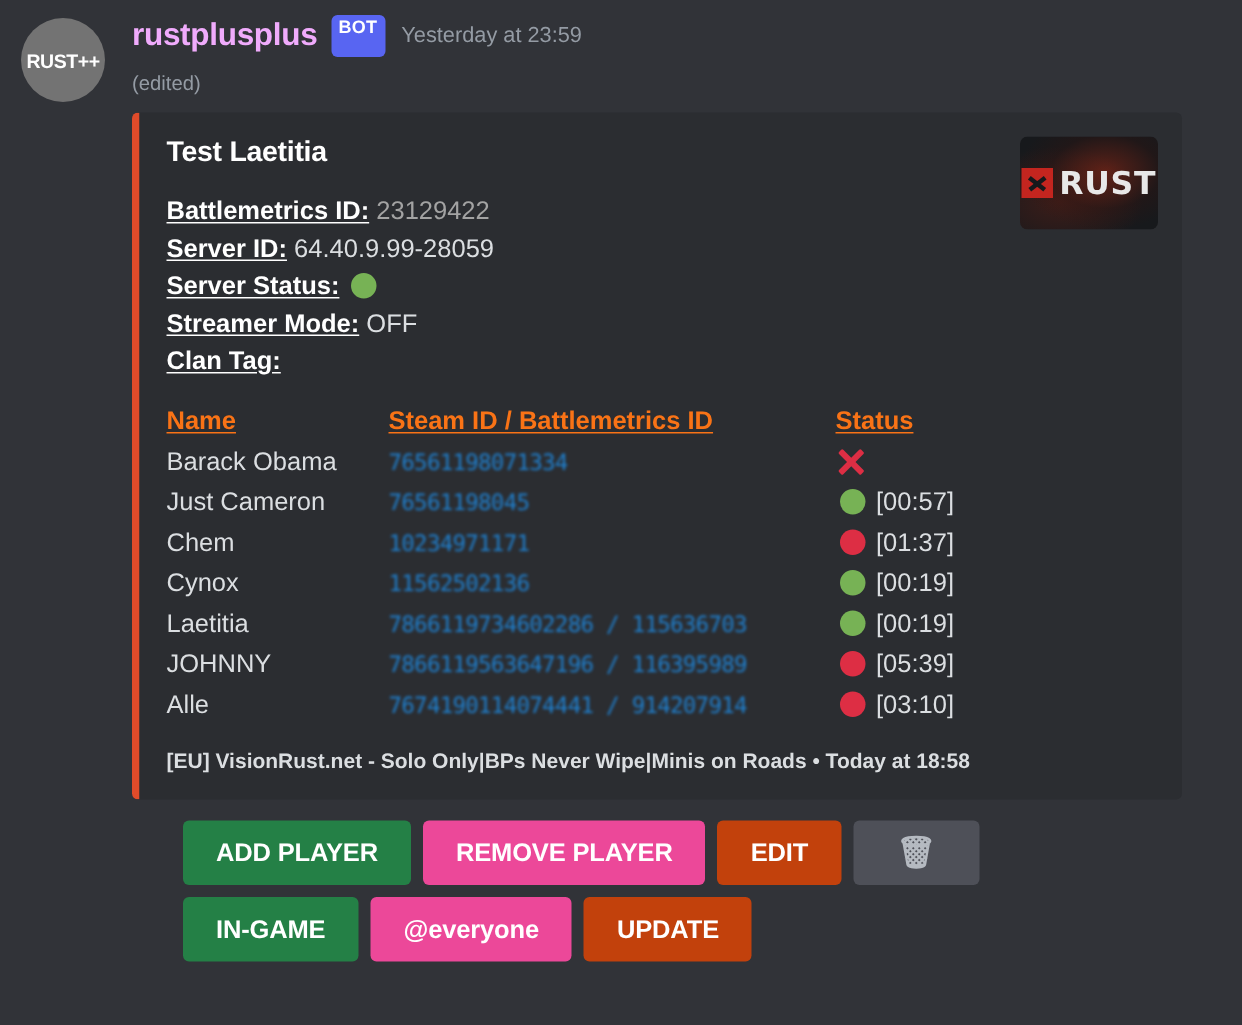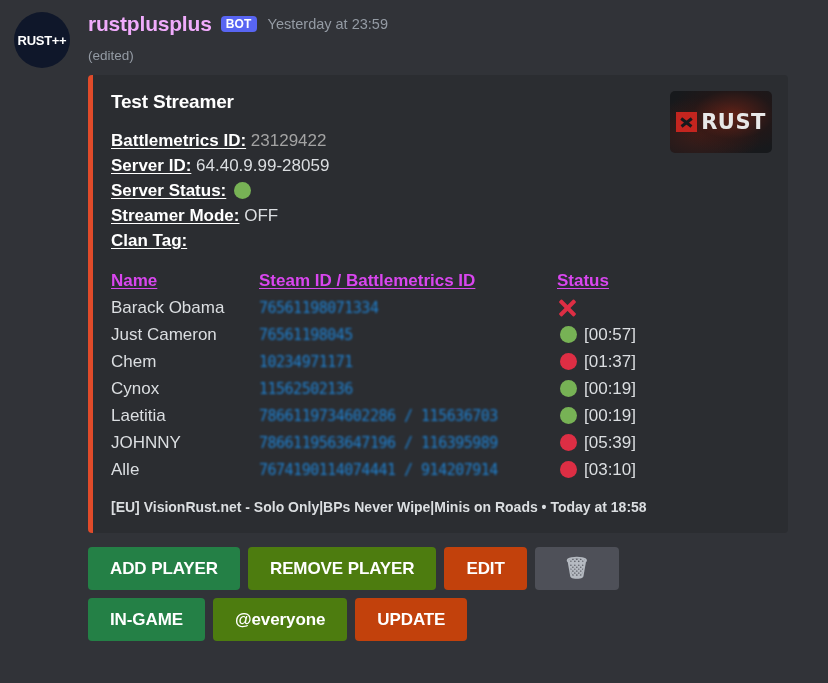--- a/index.html
+++ b/index.html
@@ -20,21 +20,21 @@
     position: relative;
     padding: 10px 0 0 0;
   }
   .avatar {
     position: absolute;
     left: 14px;
     top: 12px;
     width: 56px;
     height: 56px;
     border-radius: 50%;
-    background: #0f172a;
+    background: #737373;
     display: flex;
     align-items: center;
     justify-content: center;
     color: #ffffff;
     font-size: 13px;
     font-weight: bold;
     letter-spacing: -0.3px;
   }
   .msg-body {
     margin-left: 88px;
@@ -51,21 +51,21 @@
     font-weight: bold;
     letter-spacing: -0.2px;
   }
   .bot-badge {
     margin-left: 9px;
     background: #5865f2;
     color: #ffffff;
     font-size: 12px;
     font-weight: bold;
     border-radius: 4px;
-    padding: 2px 5px 2px 5px;
+    padding: 2px 5px 14px 5px;
     line-height: 12px;
     letter-spacing: 0.2px;
   }
   .timestamp {
     margin-left: 11px;
     color: #949ba4;
     font-size: 14.5px;
   }
   .edited-line {
     color: #949ba4;
@@ -82,21 +82,21 @@
     border-left: 5px solid #e04b2a;
     border-radius: 4px;
     box-sizing: border-box;
     padding: 16px 16px 18px 18px;
     min-height: 440px;
   }
   .embed-thumb {
     position: absolute;
     right: 16px;
     top: 16px;
-    width: 102px;
+    width: 92px;
     height: 62px;
     border-radius: 5px;
     background:
       radial-gradient(ellipse at 62% 38%, rgba(150,40,20,0.55) 0%, rgba(60,18,12,0.25) 45%, rgba(0,0,0,0) 72%),
       radial-gradient(ellipse at 28% 70%, rgba(120,35,20,0.38) 0%, rgba(0,0,0,0) 60%),
       #17191c;
     overflow: hidden;
     display: flex;
     align-items: center;
     justify-content: center;
@@ -165,21 +165,21 @@
   .dot.green { background: #77b255; }
   .dot.red   { background: #dd2e44; }
 
   
   .ptable {
     margin-top: 18px;
     border-collapse: collapse;
   }
   .ptable th {
     text-align: left;
-    color: #d946ef;
+    color: #f97316;
     font-size: 17px;
     font-weight: bold;
     text-decoration: underline;
     text-underline-offset: 2px;
     padding: 0 0 3px 0;
     white-space: nowrap;
   }
   .ptable td {
     font-size: 17px;
     color: #dbdee1;
@@ -233,38 +233,39 @@
     font-size: 14px;
     font-weight: bold;
   }
 
   
   .btn-rows { margin: 14px 0 0 0; }
   .btn-row {
     display: flex;
     gap: 8px;
     margin-bottom: 8px;
+    margin-left: 34px;
   }
   .btn {
     border: none;
     border-radius: 4px;
     color: #ffffff;
     font-size: 17px;
     font-weight: bold;
     font-family: "Liberation Sans", sans-serif;
     height: 43px;
     padding: 0 22px;
     cursor: pointer;
     display: flex;
     align-items: center;
     justify-content: center;
     letter-spacing: -0.1px;
   }
   .btn.green  { background: #248046; }
-  .btn.red    { background: #4d7c0f; }
+  .btn.red    { background: #ec4899; }
   .btn.blue   { background: #c2410c; }
   .btn.gray   { background: #4e5058; width: 84px; padding: 0; }
   .trash-glyph {
     font-size: 21px;
     line-height: 1;
     color: #b5bac1;
     font-family: "DejaVu Sans", sans-serif;
   }
 </style>
 </head>
@@ -288,21 +289,21 @@
 
     <div class="embed">
 
       <div class="embed-thumb">
         <div class="rust-logo">
           <span class="rust-mark"></span>
           <span class="rust-word">RUST</span>
         </div>
       </div>
 
-      <div class="embed-title">Test Streamer</div>
+      <div class="embed-title">Test Laetitia</div>
 
       <div>
         <div class="field-row">
           <span class="field-key">Battlemetrics ID:</span>
           <span class="field-val link">23129422</span>
         </div>
         <div class="field-row">
           <span class="field-key">Server ID:</span>
           <span class="field-val">64.40.9.99-28059</span>
         </div>

